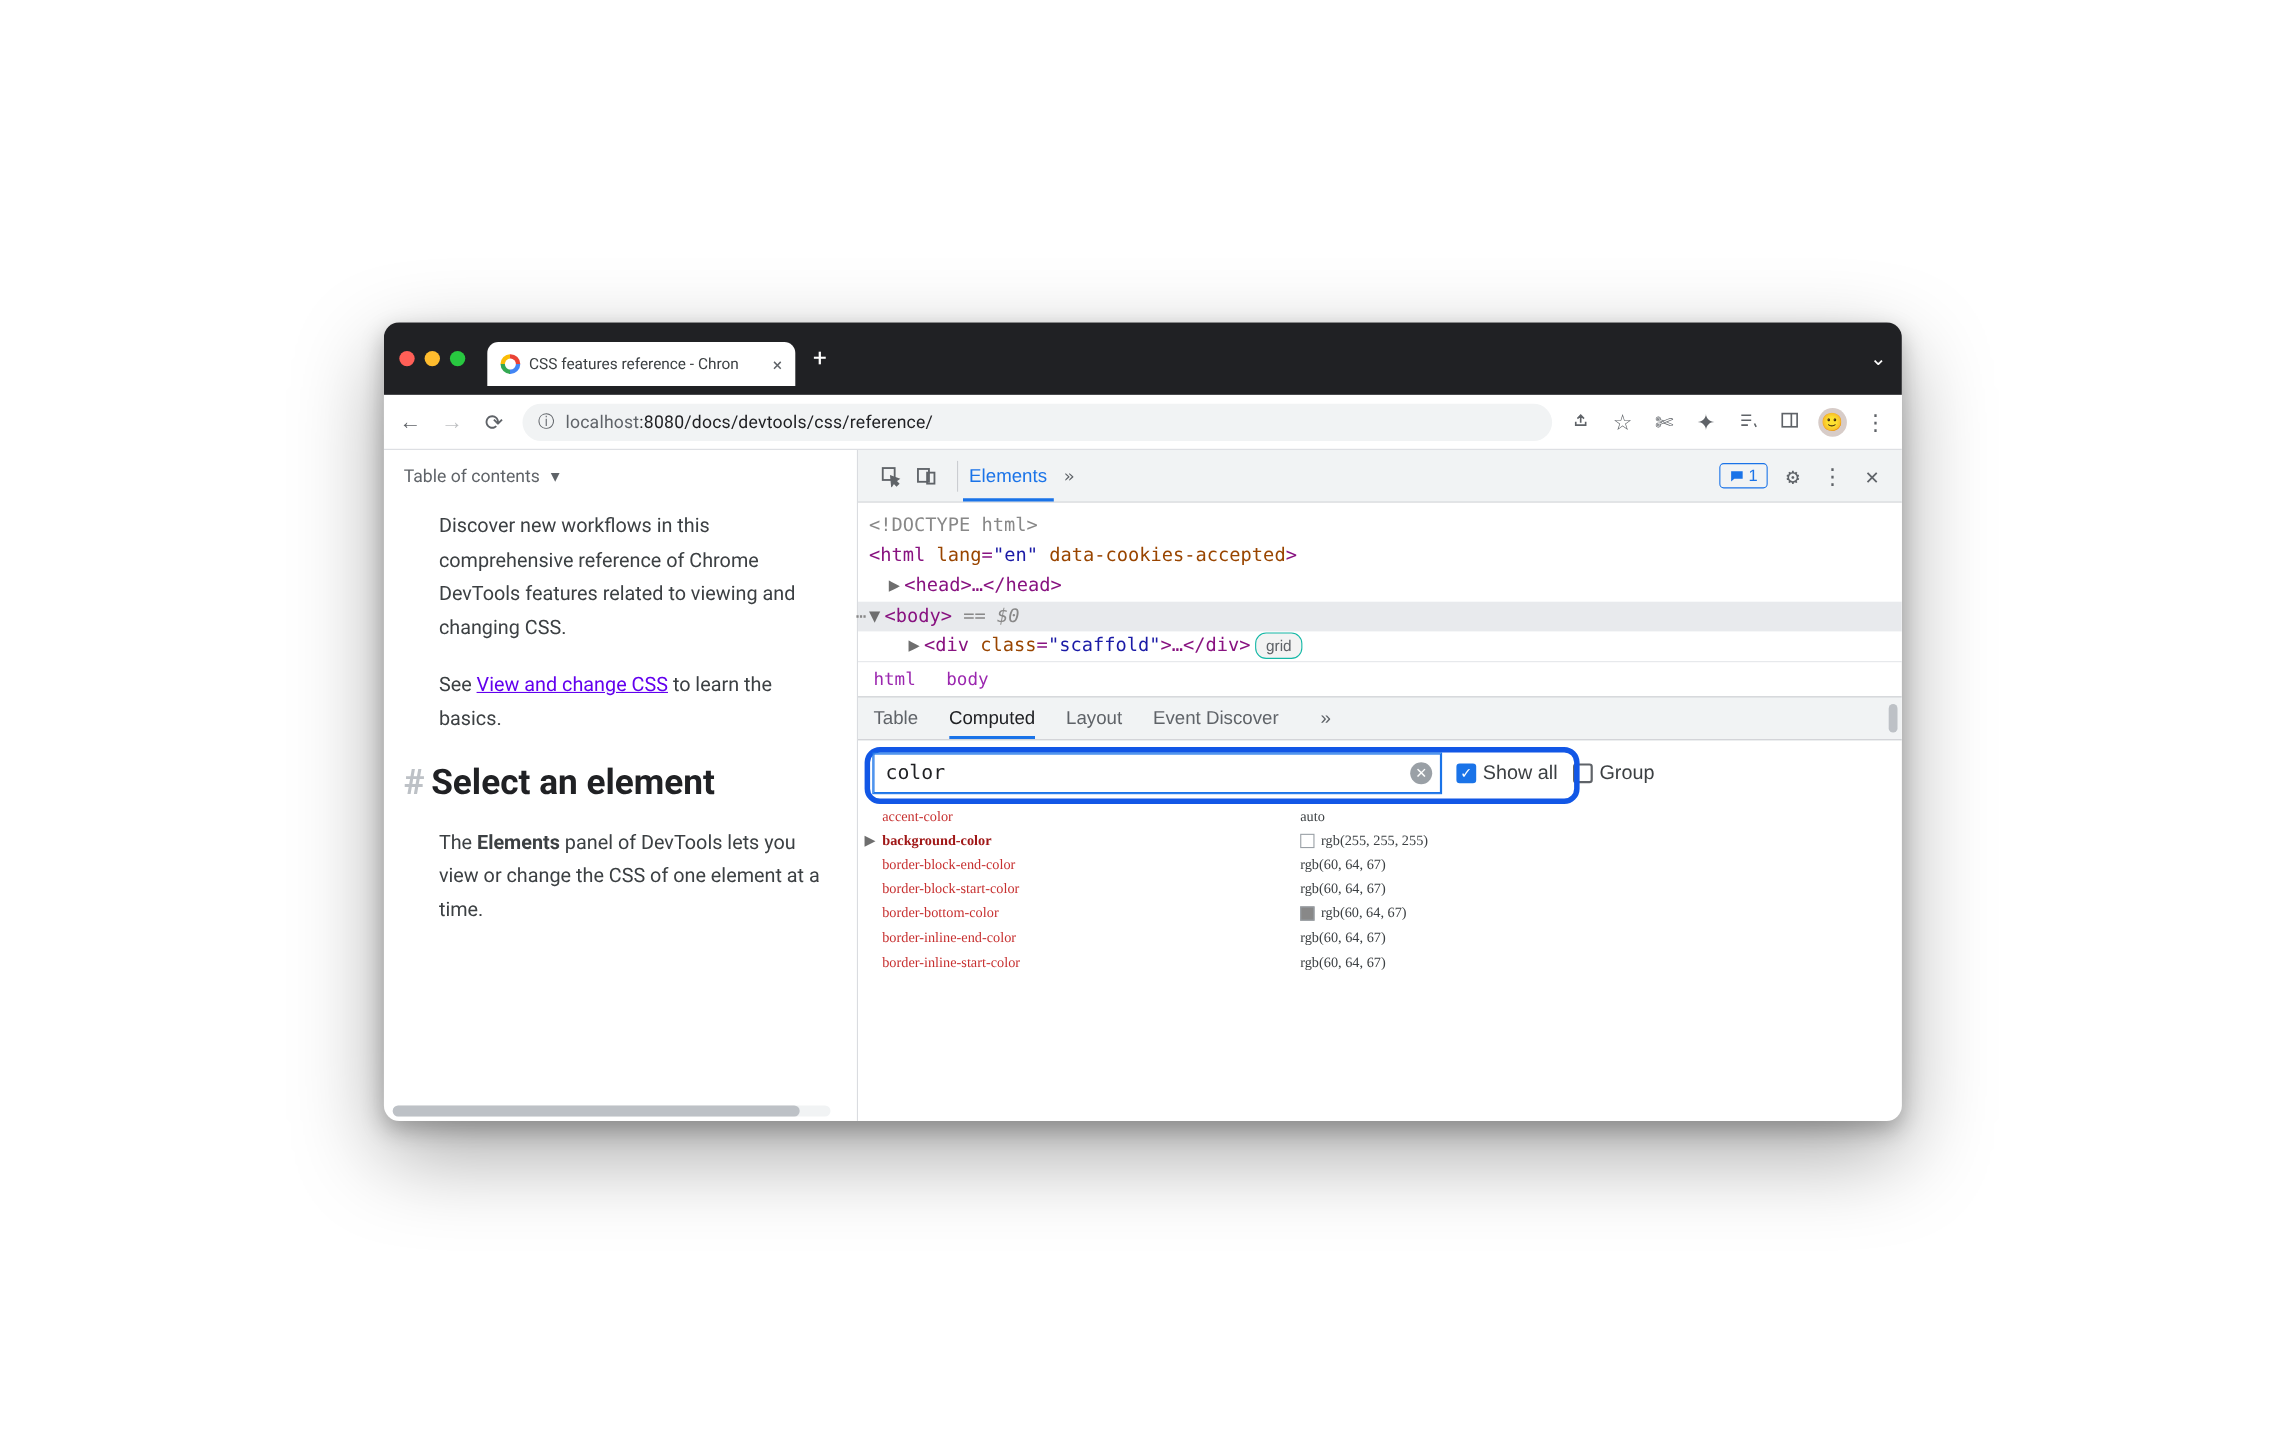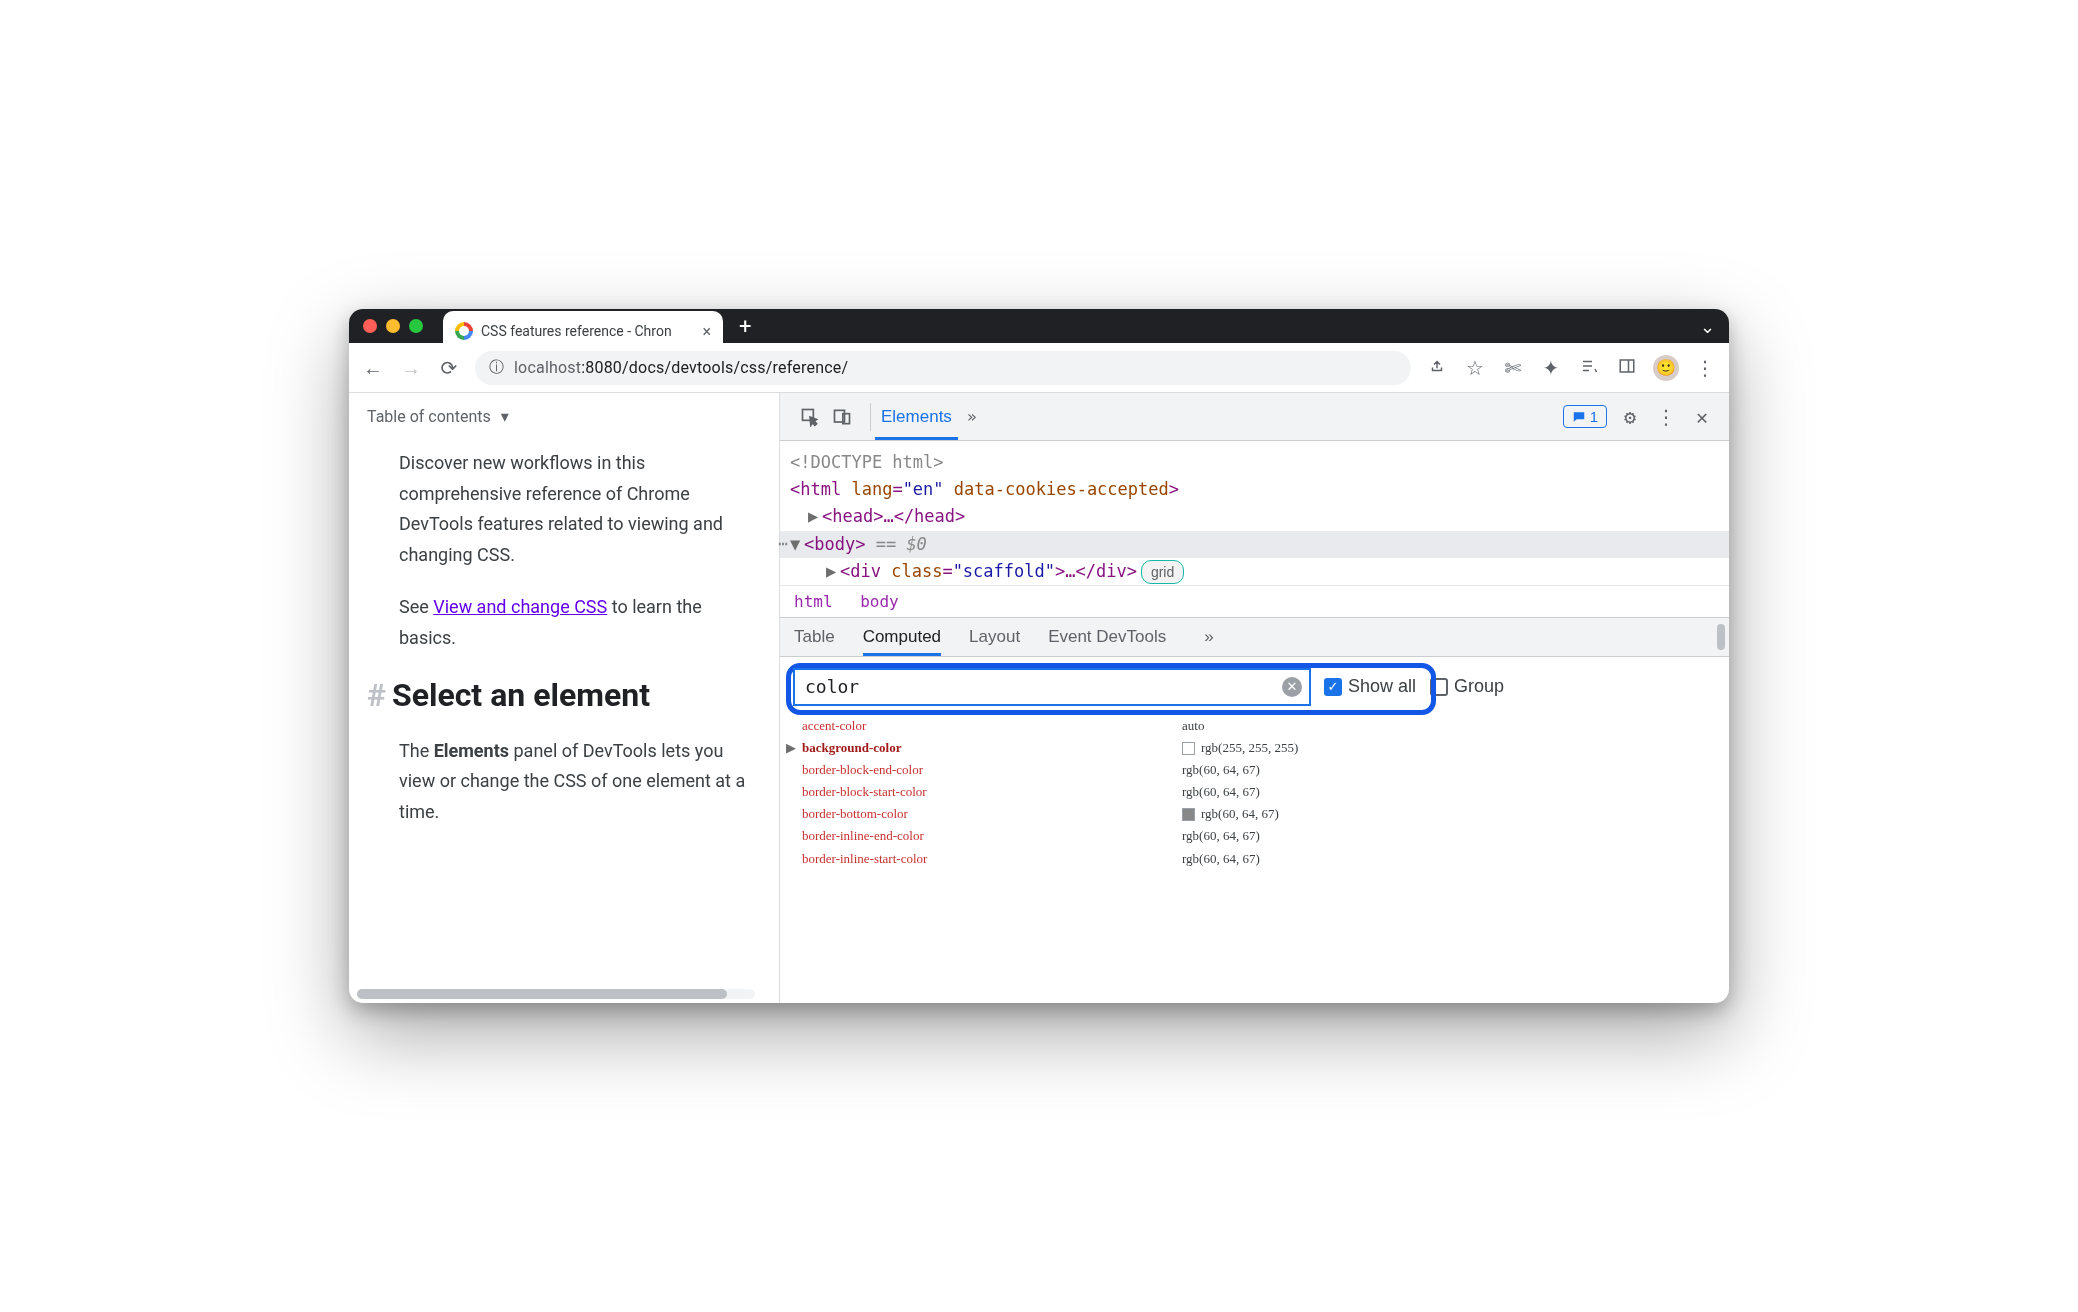--- a/index.html
+++ b/index.html
@@ -18,21 +18,21 @@
   overflow: hidden;
   box-shadow: 0 30px 80px rgba(0,0,0,.35), 0 8px 20px rgba(0,0,0,.25);
   background: #fff;
   display: flex;
   flex-direction: column;
 }
 .titlebar {
   background: #202124;
   display: flex;
   align-items: center;
-  height: 34px;
+  height: 66px;
   padding: 0 14px;
 }
 .lights { display: flex; gap: 9px; margin-right: 20px; }
 .light { width: 14px; height: 14px; border-radius: 50%; }
 .light.red { background: #ff5f57; }
 .light.yellow { background: #febc2e; }
 .light.green { background: #28c840; }
 .tab {
   background: #fff;
   height: 40px;
@@ -263,21 +263,21 @@
 
       <div class="crumb">
         <span>html</span>
         <span class="cur">body</span>
       </div>
 
       <div class="subtabs">
         <div class="st">Table</div>
         <div class="st active">Computed</div>
         <div class="st">Layout</div>
-        <div class="st">Event DevTools</div>
+        <div class="st">Event Discover</div>
         <span class="chev">»</span>
         <div class="mini-scroll"></div>
       </div>
 
       <div class="filter-row">
         <div class="highlight"></div>
         <div class="input-wrap">
           <input class="filter-input" value="color" style="">
           <span class="clear-btn">✕</span>
         </div>

